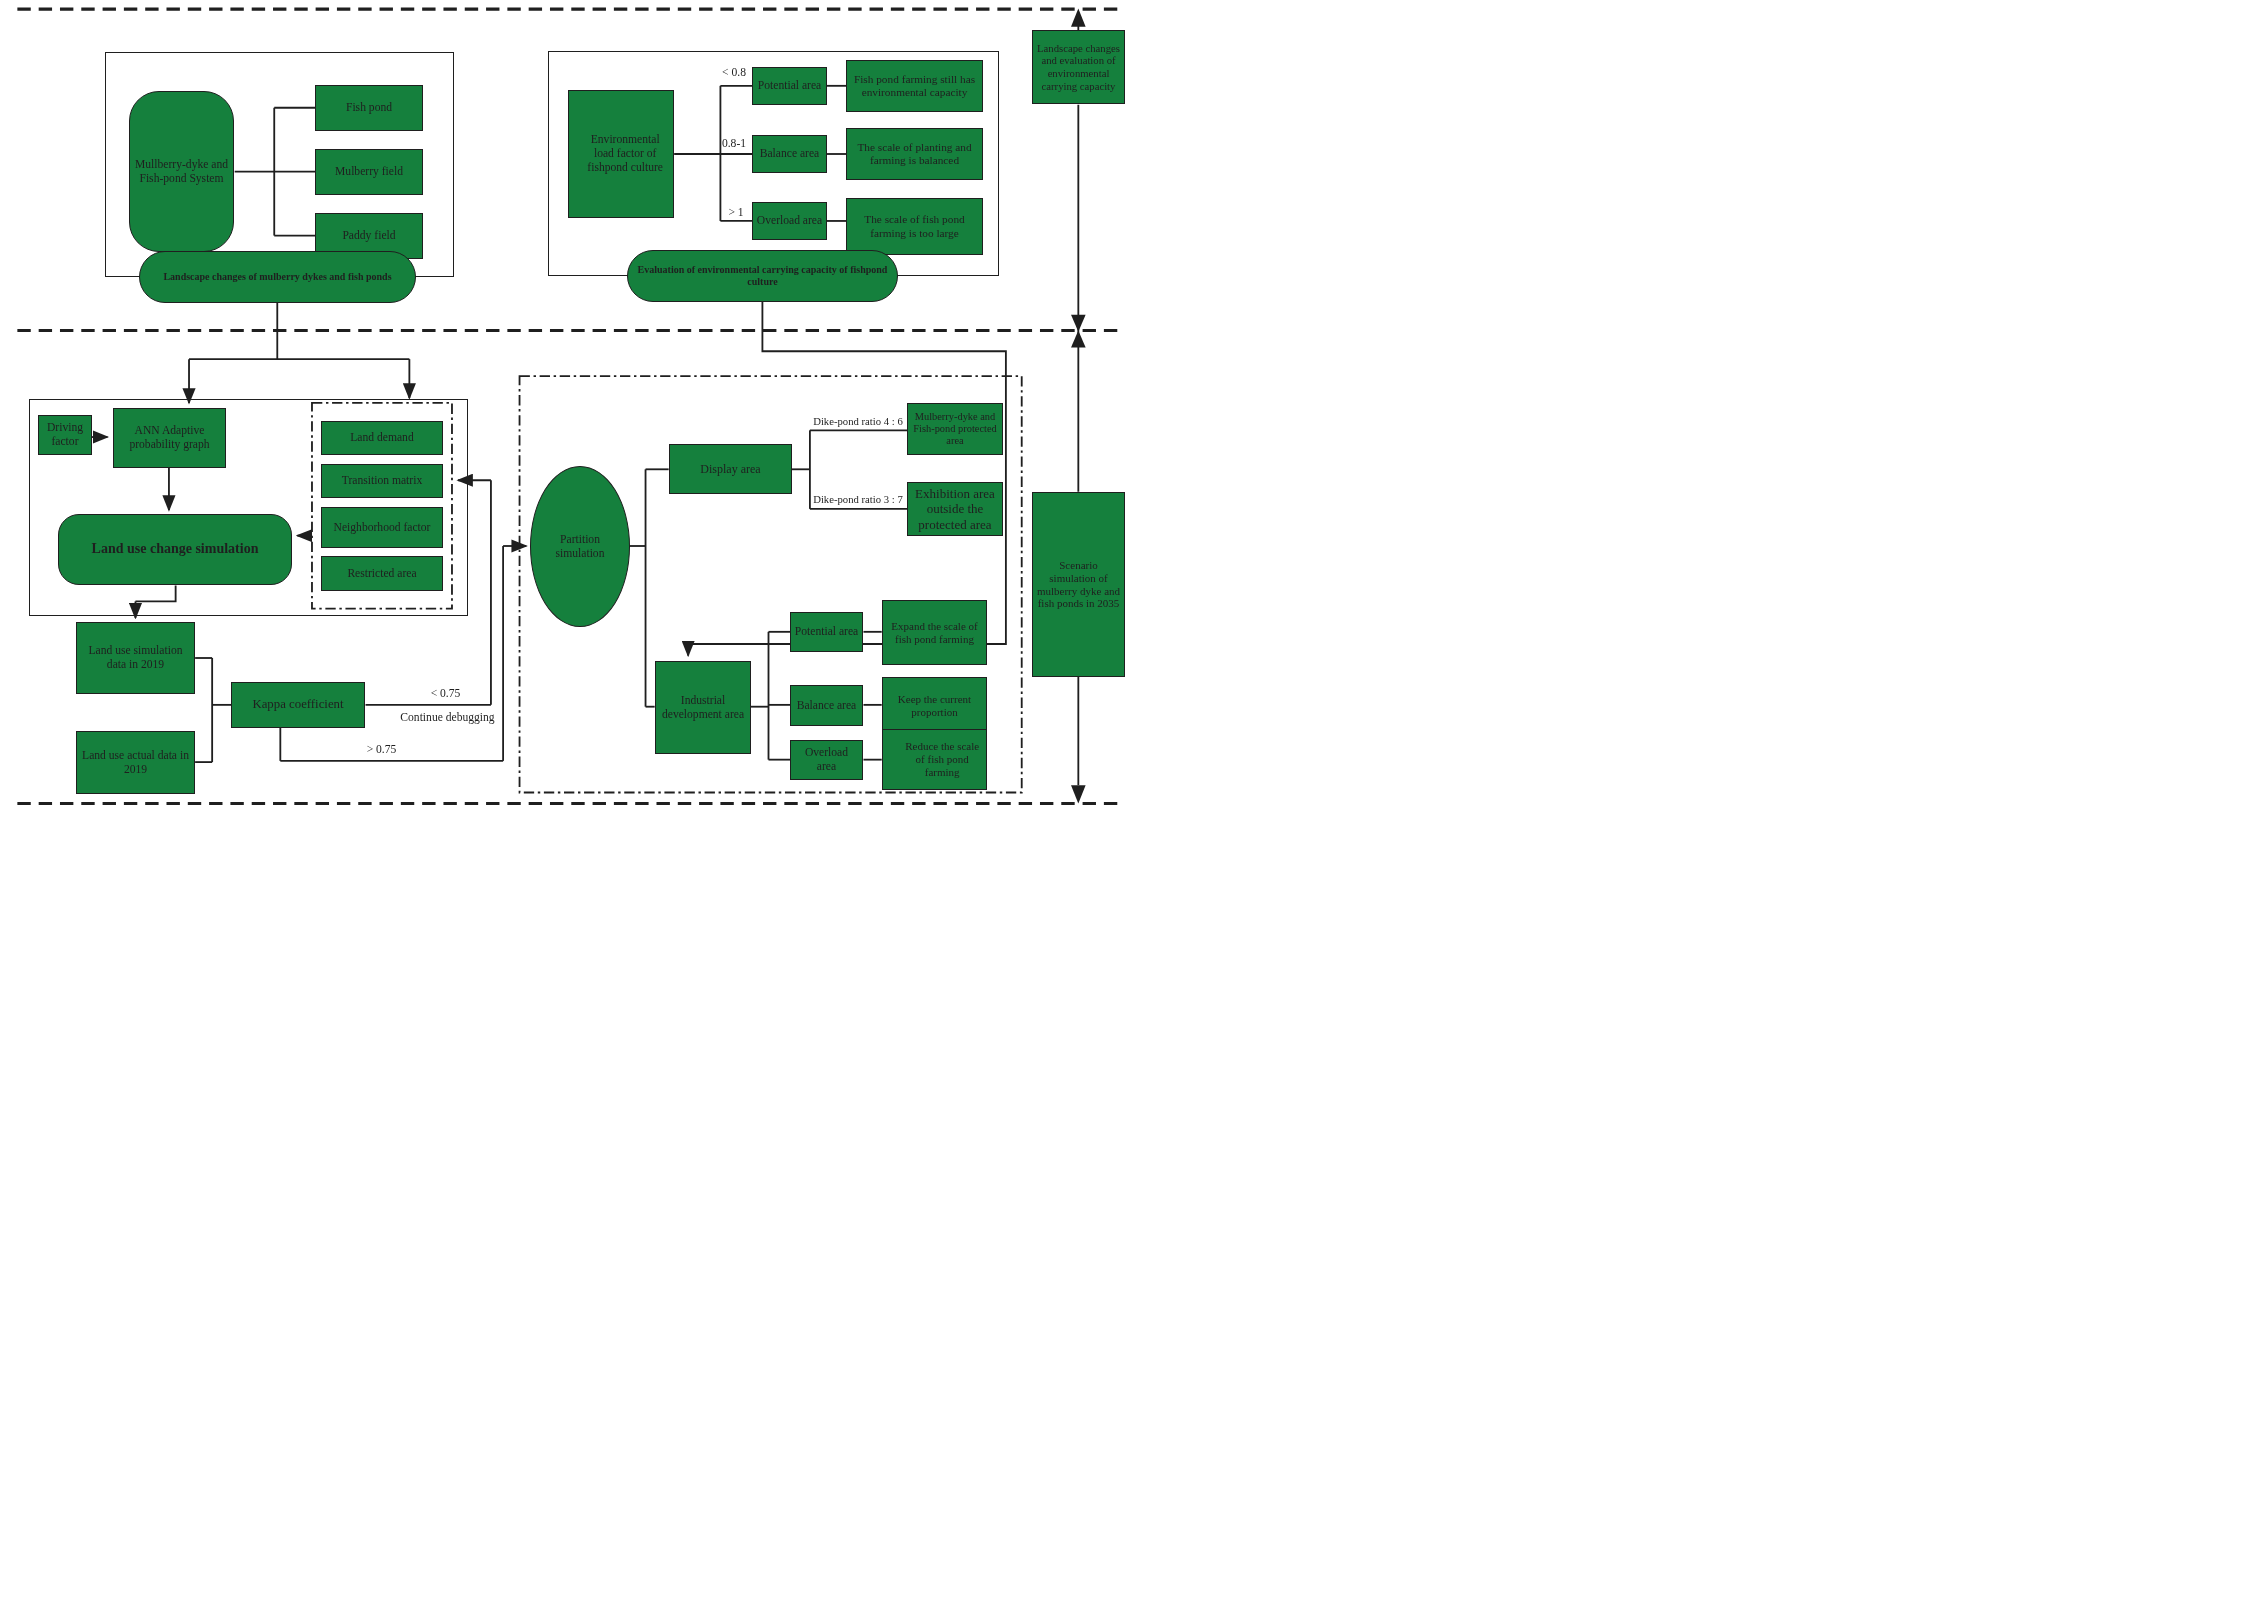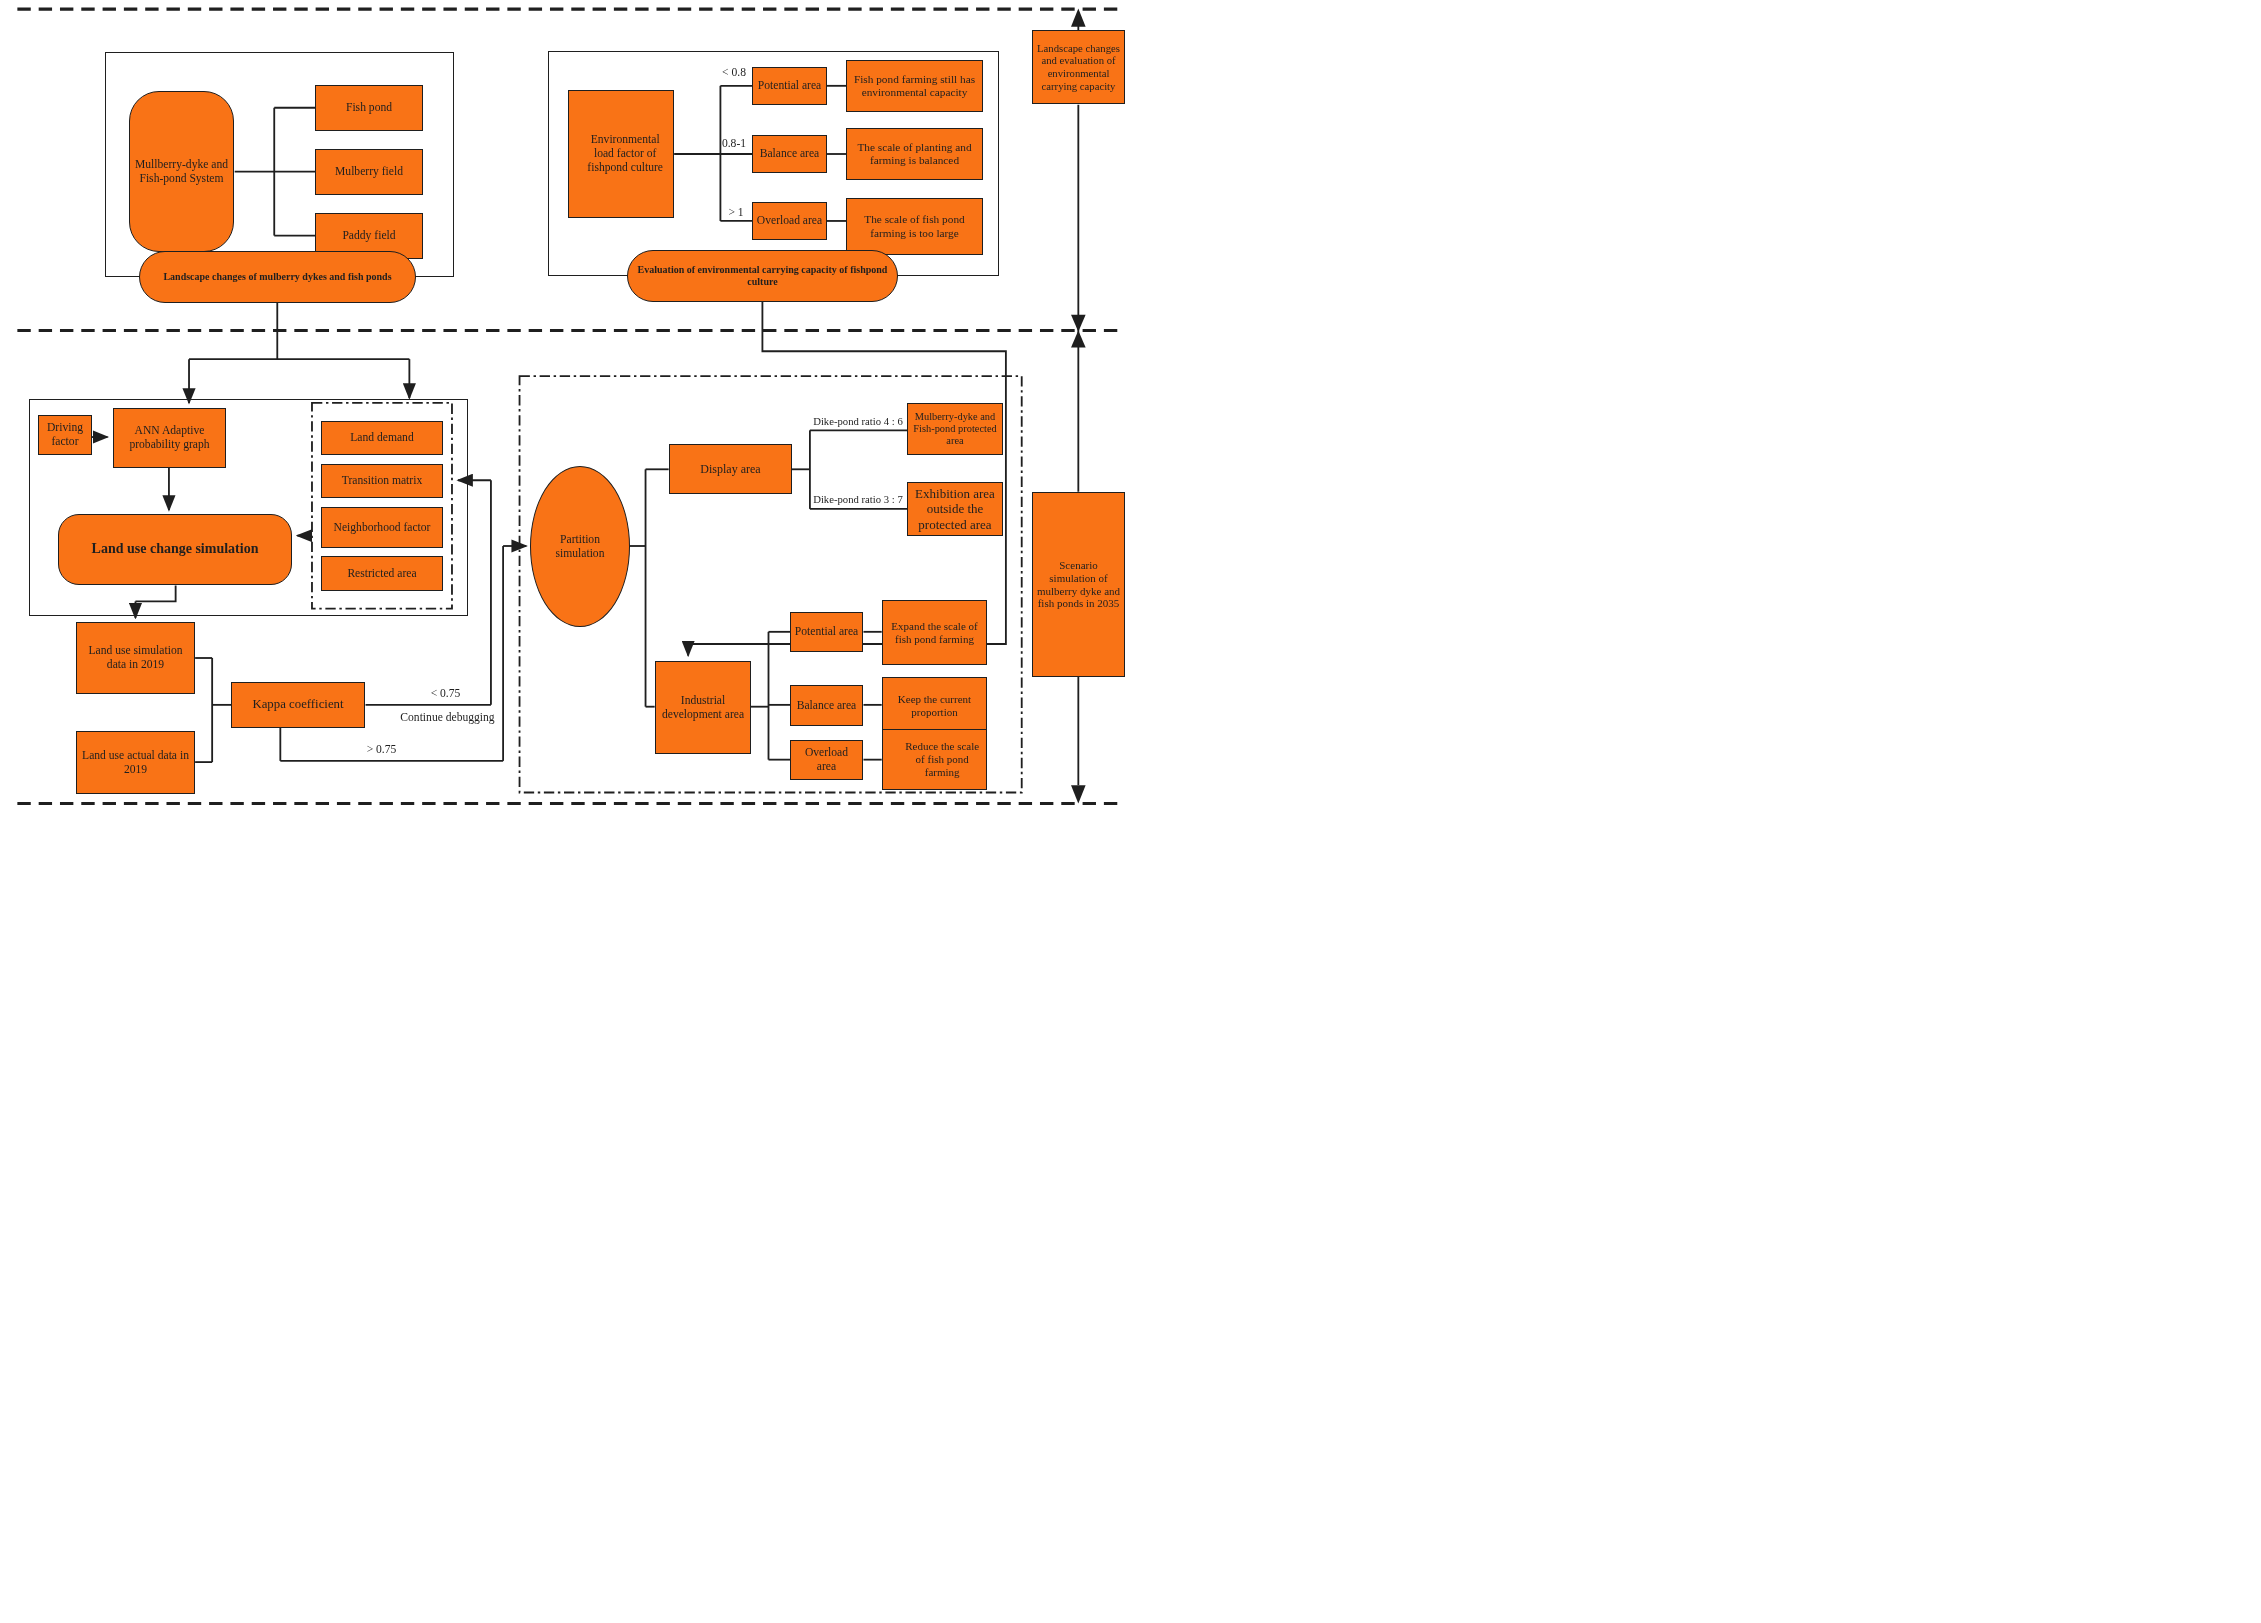--- a/index.html
+++ b/index.html
@@ -18,21 +18,21 @@
     width: 1131px; height: 812px;
     z-index: 0;
   }
   .edge { stroke: #1f1f1f; stroke-width: 3; fill: none; }
   .frame-dash { stroke: #1f1f1f; stroke-width: 5; fill: none; stroke-dasharray: 22 13; }
   .dashdot { stroke: #1f1f1f; stroke-width: 3; fill: none; stroke-dasharray: 17 6 4 6; }
   .fat { fill: #1f1f1f; stroke: none; }
   .node {
     position: absolute;
     z-index: 2;
-    background: #f97316;
+    background: #15803d;
     border: 1.8px solid #1f1f1f;
     display: flex;
     align-items: center;
     justify-content: center;
     text-align: center;
     font-size: 11.6px;
     line-height: 1.18;
     padding: 1.2px 3.7px;
   }
   .outline {

